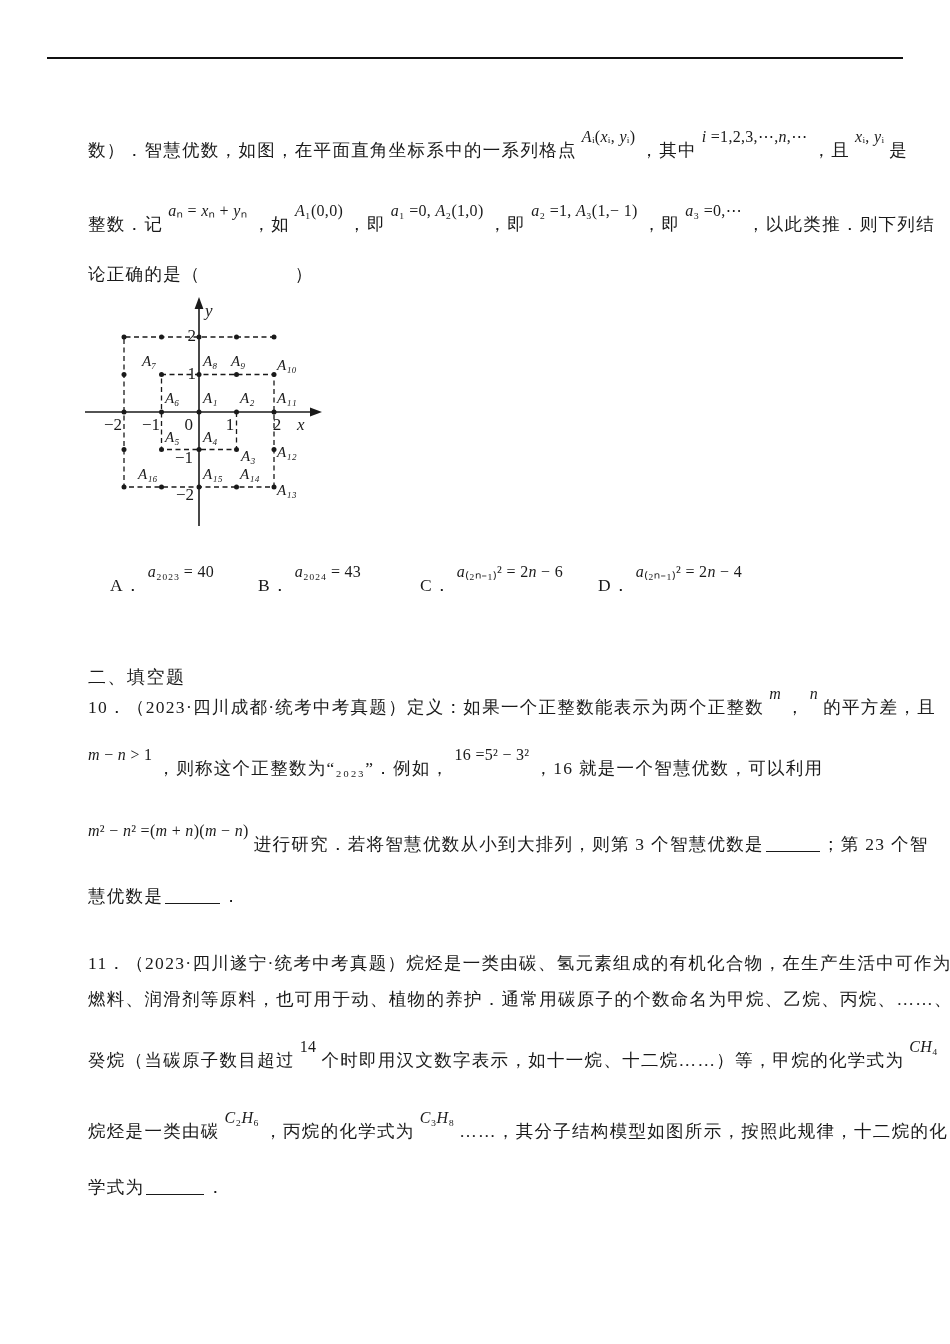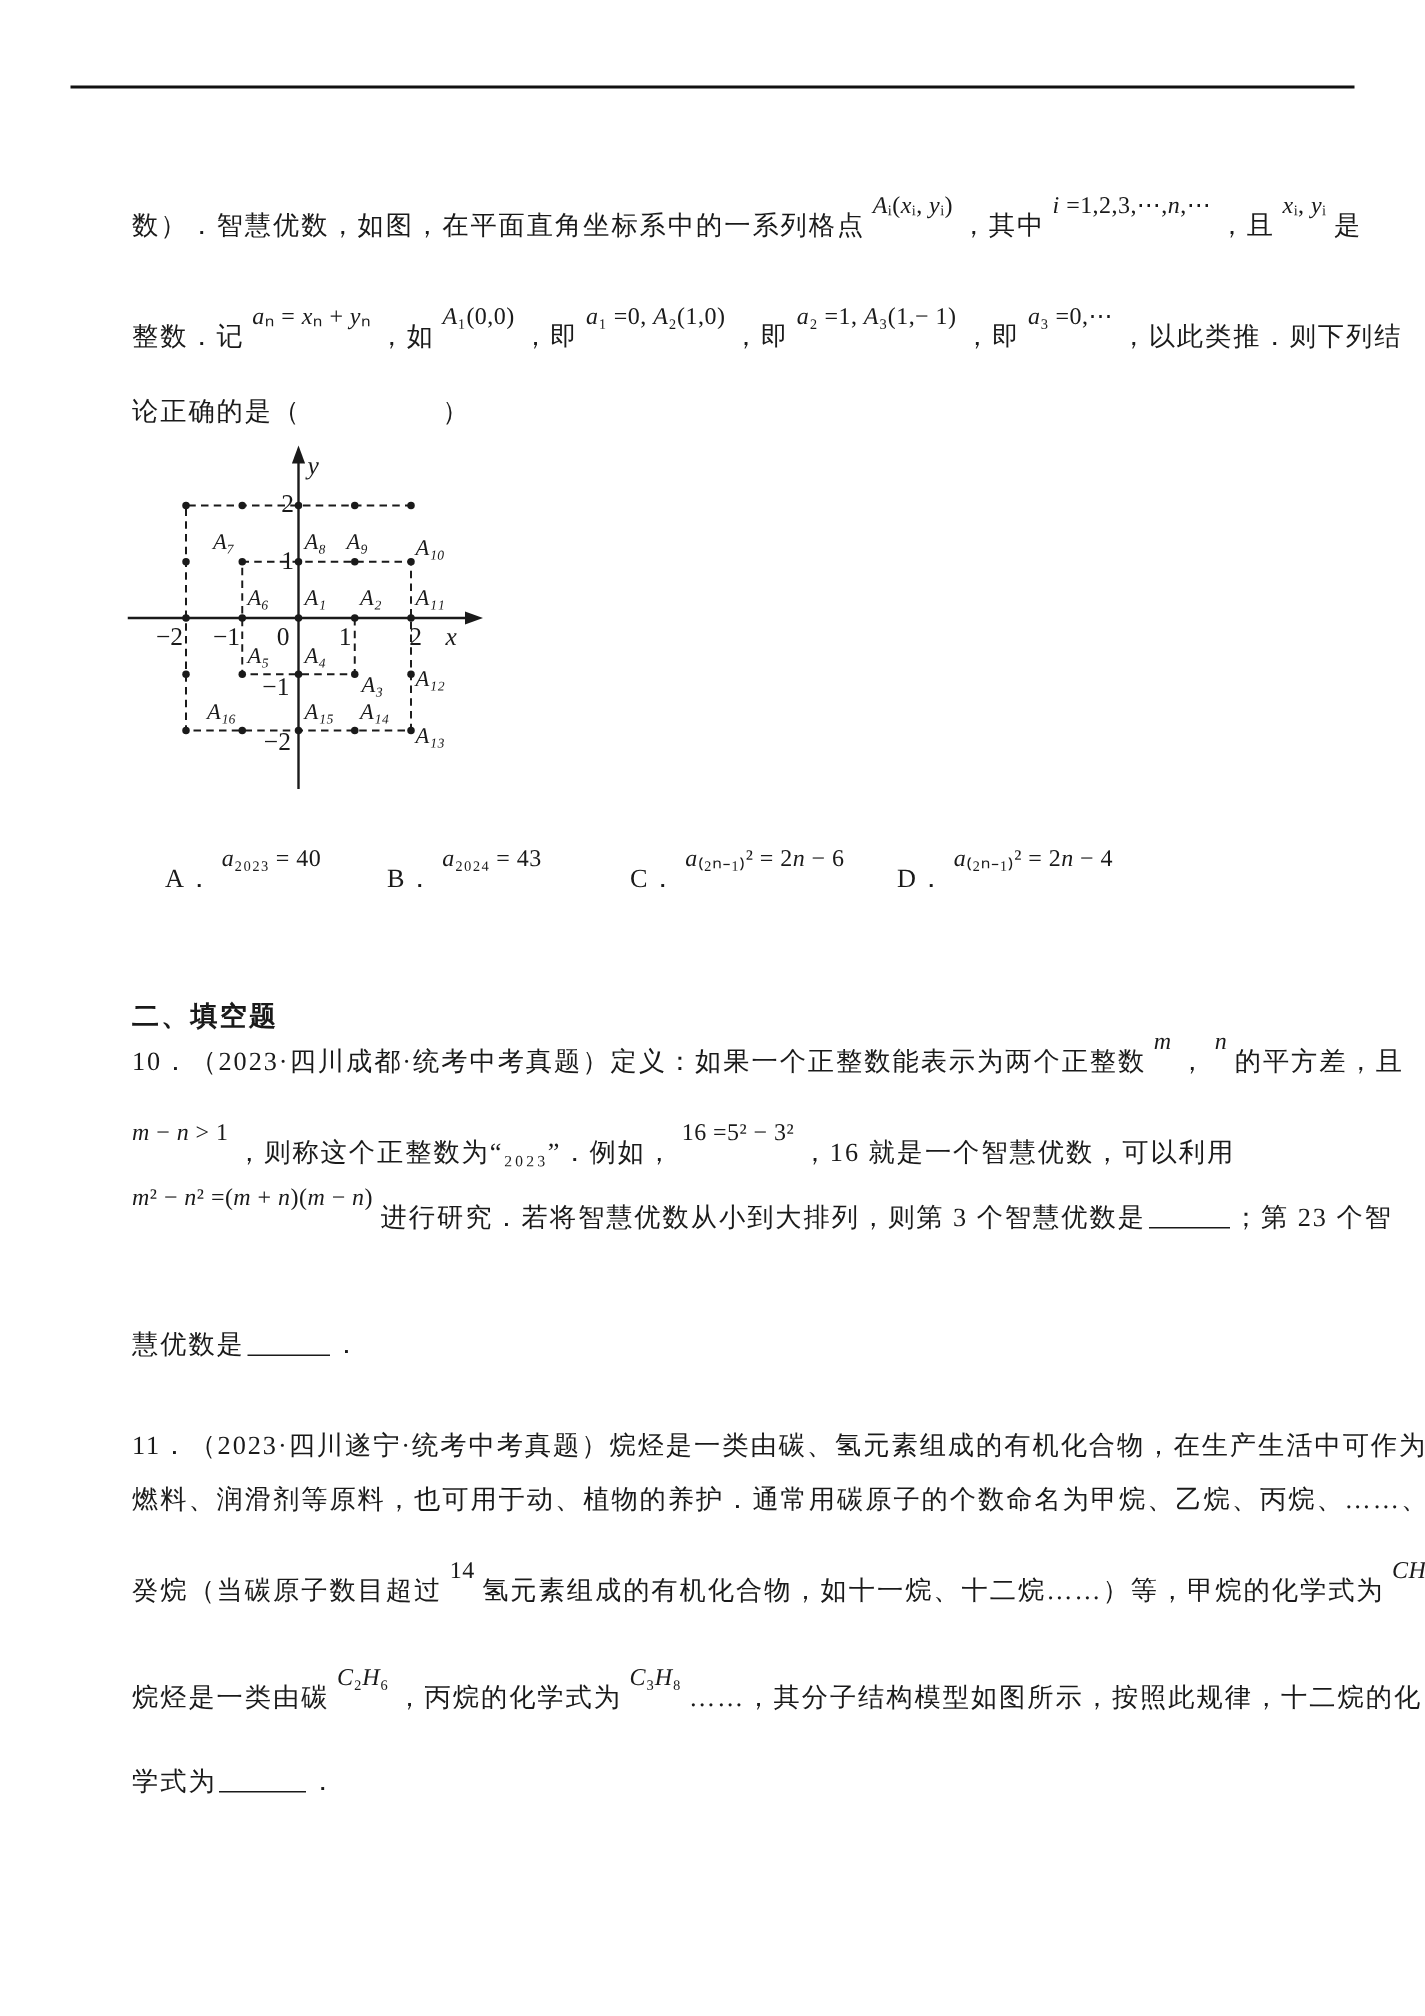--- a/index.html
+++ b/index.html
@@ -10,21 +10,21 @@
   }
   .rule{position:absolute;left:47px;top:57px;width:856px;height:0;border-top:2.5px solid #111;}
   .line{position:absolute;left:88px;white-space:nowrap;font-size:17.5px;line-height:22px;letter-spacing:1.3px;}
   .zh{letter-spacing:1.3px;}
   .m{
     display:inline-block;position:relative;top:-14px;
     font-size:16px;letter-spacing:0.3px;margin:0 5px;
     font-family:Liberation Serif, serif;
   }
   .m i{font-style:italic;}
-  .sec{font-weight:bold;font-size:18px;letter-spacing:1.5px;}
+  .sec{font-weight:normal;font-size:18px;letter-spacing:1.5px;}
   .blank{display:inline-block;border-bottom:1.2px solid #1a1a1a;height:17px;vertical-align:-2px;margin:0 2px;}
   .opts{height:46px;width:820px;}
   .opt{position:absolute;top:0;white-space:nowrap;}
   #fig{position:absolute;left:85px;top:295px;}
   #fig line,#fig polyline{stroke:#1a1a1a;fill:none;}
   #fig polygon,#fig circle{fill:#1a1a1a;stroke:none;}
   .plabel{font:italic 15px "Liberation Serif","DejaVu Serif",serif;fill:#1a1a1a;}
   .tick{font:17px "Liberation Serif","DejaVu Serif",serif;fill:#1a1a1a;}
   .tick.it{font-style:italic;}
 </style>
@@ -127,38 +127,38 @@
 </div>
 
 <div class="line" style="top:696px">
   <span class="zh">10．（2023·四川成都·统考中考真题）定义：如果一个正整数能表示为两个正整数</span><span class="m"><i>m</i></span><span class="zh">，</span><span class="m"><i>n</i></span><span class="zh">的平方差，且</span>
 </div>
 
 <div class="line" style="top:757px">
   <span class="m" style="margin-left:0"><i>m</i> − <i>n</i> &gt; 1</span><span class="zh">，则称这个正整数为“₂₀₂₃”．例如，</span><span class="m">16 =5² − 3²</span><span class="zh">，16 就是一个智慧优数，可以利用</span>
 </div>
 
-<div class="line" style="top:800px">
+<div class="line" style="top:833px">
   <span class="m" style="margin-left:0"><i>m</i>² − <i>n</i>² =(<i>m</i> + <i>n</i>)(<i>m</i> − <i>n</i>)</span><span class="zh">进行研究．若将智慧优数从小到大排列，则第 3 个智慧优数是</span><span class="blank" style="width:54px"></span><span class="zh">；第 23 个智</span>
 </div>
 
 <div class="line" style="top:885px">
   <span class="zh">慧优数是</span><span class="blank" style="width:55px"></span><span class="zh">．</span>
 </div>
 
 <div class="line" style="top:952px">
   <span class="zh">11．（2023·四川遂宁·统考中考真题）烷烃是一类由碳、氢元素组成的有机化合物，在生产生活中可作为</span>
 </div>
 
 <div class="line" style="top:988px">
   <span class="zh">燃料、润滑剂等原料，也可用于动、植物的养护．通常用碳原子的个数命名为甲烷、乙烷、丙烷、……、</span>
 </div>
 
 <div class="line" style="top:1049px">
-  <span class="zh">癸烷（当碳原子数目超过</span><span class="m">14</span><span class="zh">氢元素组成的有机化合物，如十一烷、十二烷……）等，甲烷的化学式为</span><span class="m"><i>CH</i>₄</span><span class="zh">，</span>
+  <span class="zh">癸烷（当碳原子数目超过</span><span class="m">14</span><span class="zh">个时即用汉文数字表示，如十一烷、十二烷……）等，甲烷的化学式为</span><span class="m"><i>CH</i>₄</span><span class="zh">，</span>
 </div>
 
 <div class="line" style="top:1120px">
   <span class="zh">烷烃是一类由碳</span><span class="m"><i>C</i>₂<i>H</i>₆</span><span class="zh">，丙烷的化学式为</span><span class="m"><i>C</i>₃<i>H</i>₈</span><span class="zh">……，其分子结构模型如图所示，按照此规律，十二烷的化</span>
 </div>
 
 <div class="line" style="top:1176px">
   <span class="zh">学式为</span><span class="blank" style="width:58px"></span><span class="zh">．</span>
 </div>
 

